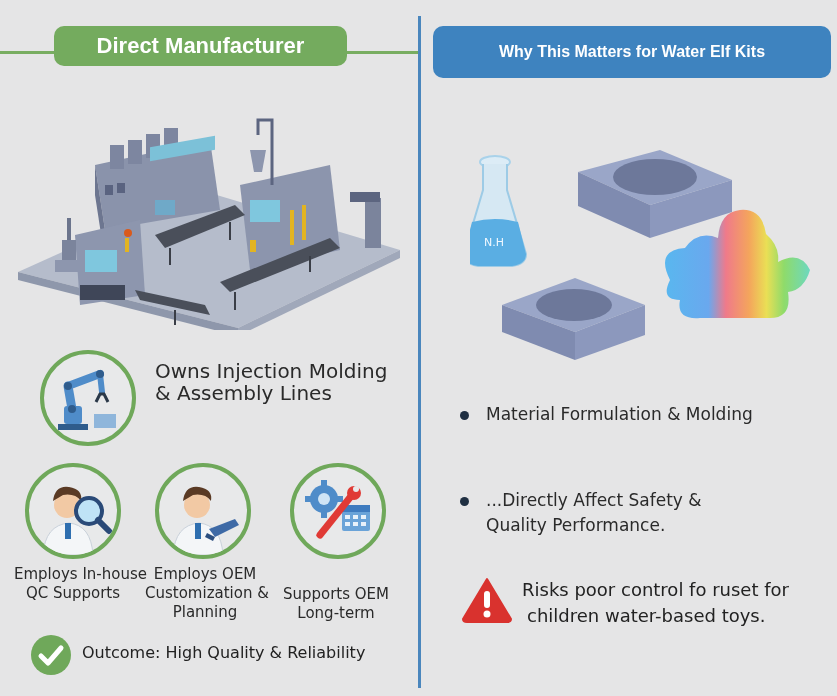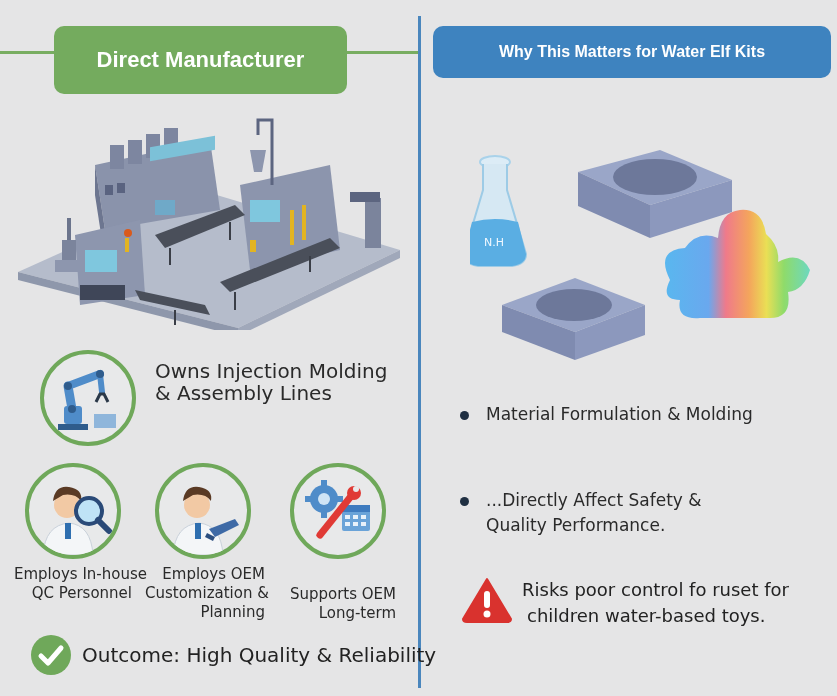--- a/index.html
+++ b/index.html
@@ -9,38 +9,38 @@
     font-family:"DejaVu Sans", sans-serif;
     position:relative; color:#222;
   }
   .abs { position:absolute; }
   
   .pill {
     position:absolute; color:#fff; font-family:"Liberation Sans", sans-serif;
     font-weight:bold; display:flex; align-items:center; justify-content:center;
     border-radius:10px; white-space:nowrap;
   }
-  .pill-green { left:54px; top:26px; width:293px; height:68px; background:#74ab5e; font-size:22px; }
+  .pill-green { left:54px; top:26px; width:293px; height:40px; background:#74ab5e; font-size:22px; }
   .pill-blue  { left:433px; top:26px; width:398px; height:52px; background:#3e83bf; font-size:16px; }
   .hline { position:absolute; top:51px; height:3px; background:#78ad61; }
   .vdivider { position:absolute; left:418px; top:16px; width:3px; height:672px; background:#4a86bd; }
 
   .feat-text { position:absolute; font-size:20px; line-height:22px; color:#2a2a2a; }
   .circle {
     position:absolute; border:4px solid #6fa85a; border-radius:50%;
     box-sizing:border-box; background:#e8e9ea; overflow:hidden;
   }
-  .caption { position:absolute; font-size:15px; line-height:19px; color:#2a2a2a; text-align:right; white-space:nowrap; }
+  .caption { position:absolute; font-size:15px; line-height:19px; color:#2a2a2a; text-align:center; white-space:nowrap; }
 
   .bullet-row { position:absolute; left:460px; font-size:17px; line-height:25px; color:#2a2a2a; }
   .bullet-dot { position:absolute; left:0; top:9px; width:9px; height:9px; border-radius:50%; background:#1f2f42; }
   .bullet-text { position:absolute; left:26px; top:0; white-space:nowrap; }
 
   .warn-text { position:absolute; left:522px; top:577px; font-size:18px; line-height:26px; color:#222; white-space:nowrap; }
-  .outcome-text { position:absolute; left:82px; top:643px; font-size:20px; color:#222; white-space:nowrap; }
+  .outcome-text { position:absolute; left:82px; top:643px; font-size:16px; color:#222; white-space:nowrap; }
 </style>
 </head>
 <body>
 
 <div class="hline" style="left:0;width:56px;"></div>
 <div class="hline" style="left:345px;width:74px;"></div>
 <div class="vdivider"></div>
 
 <div class="pill pill-green">
   <span>Direct Manufacturer</span>
@@ -161,21 +161,21 @@
         <rect x="67" y="55" width="5" height="4"></rect>
     </g>
     <line x1="26" y1="68" x2="58" y2="28" stroke="#e03a35" stroke-width="7" stroke-linecap="round"></line>
     <circle cx="60" cy="26" r="7" fill="#e03a35"></circle>
     <circle cx="62" cy="22" r="3" fill="#e8e9ea"></circle>
   </svg>
 </div>
 
 <div class="caption" style="left:14px;top:565px;width:118px;">
   <div>Employs In-house</div>
-  <div>QC Personnel</div>
+  <div>QC Supports</div>
 </div>
 <div class="caption" style="left:145px;top:565px;width:120px;">
   <div>Employs OEM</div>
   <div>Customization &amp;</div>
   <div>Planning</div>
 </div>
 <div class="caption" style="left:276px;top:585px;width:120px;">
   <div>Supports OEM</div>
   <div>Long-term</div>
 </div>

